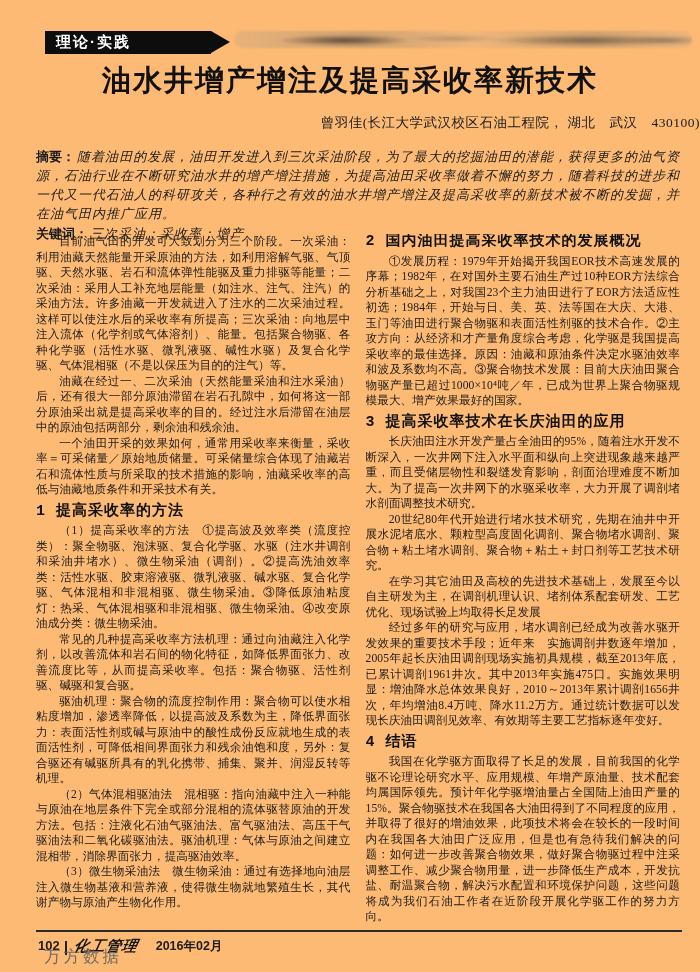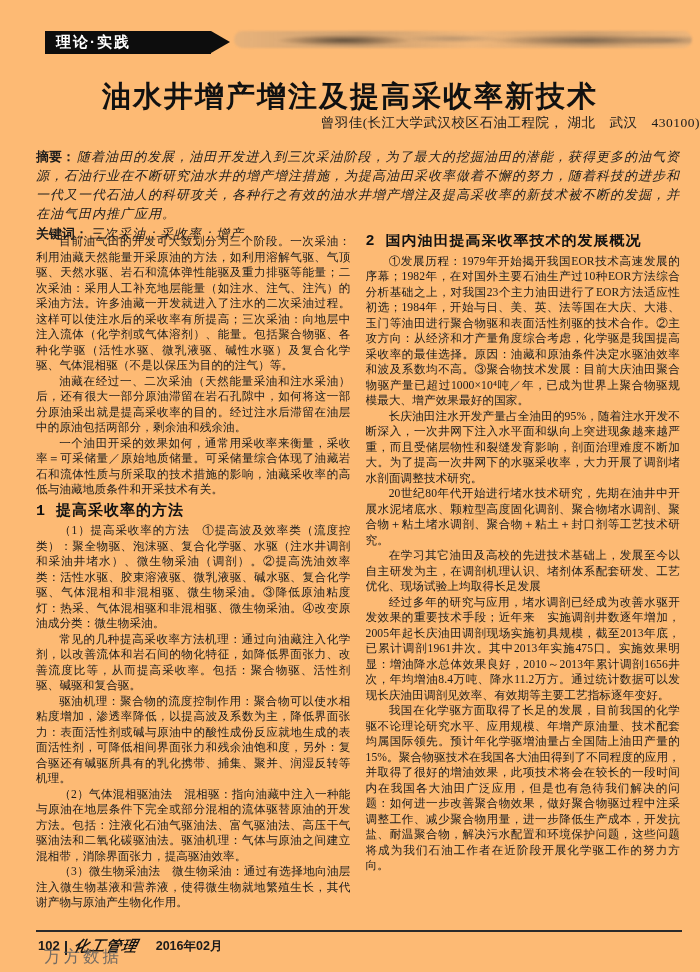--- a/index.html
+++ b/index.html
@@ -30,21 +30,21 @@
     background:
       radial-gradient(ellipse 95px 8px at 24% 55%, rgba(25,25,25,.62), rgba(25,25,25,0) 72%),
       radial-gradient(ellipse 140px 8px at 77% 55%, rgba(45,45,45,.52), rgba(45,45,45,0) 72%),
       radial-gradient(ellipse 70px 6px at 48% 45%, rgba(90,90,90,.34), rgba(90,90,90,0) 70%),
       radial-gradient(ellipse 60px 7px at 95% 55%, rgba(70,70,70,.4), rgba(70,70,70,0) 75%),
       linear-gradient(90deg, rgba(150,150,150,.20), rgba(110,110,110,.32) 28%,
         rgba(165,165,165,.14) 52%, rgba(105,105,105,.30) 78%, rgba(160,160,160,.16));
     filter:blur(1.1px);
   }
   .title {
-    position:absolute; left:0; right:0; top:61px; margin:16px; text-align:center;
+    position:absolute; left:0; right:0; top:61px; margin:0; text-align:center;
     font-family:"Liberation Sans","DejaVu Sans",sans-serif; font-weight:bold;
     font-size:29px; letter-spacing:2px; color:#111;
   }
   .author {
     position:absolute; left:0; right:0; top:114px; text-align:right;
     font-size:13.5px; letter-spacing:0.5px;
   }
   .abstract {
     position:absolute; left:36px; right:20px; top:147px;
     font-size:13px; line-height:19px; text-align:justify;
@@ -122,24 +122,26 @@
       <h2 class="sec-h">1 提高采收率的方法</h2>
       <p>（1）提高采收率的方法　①提高波及效率类（流度控类）：聚全物驱、泡沫驱、复合化学驱、水驱（注水井调剖和采油井堵水）、微生物采油（调剖）。②提高洗油效率类：活性水驱、胶束溶液驱、微乳液驱、碱水驱、复合化学驱、气体混相和非混相驱、微生物采油。③降低原油粘度灯：热采、气体混相驱和非混相驱、微生物采油。④改变原油成分类：微生物采油。</p>
       <p>常见的几种提高采收率方法机理：通过向油藏注入化学剂，以改善流体和岩石间的物化特征，如降低界面张力、改善流度比等，从而提高采收率。包括：聚合物驱、活性剂驱、碱驱和复合驱。</p>
       <p>驱油机理：聚合物的流度控制作用：聚合物可以使水相粘度增加，渗透率降低，以提高波及系数为主，降低界面张力：表面活性剂或碱与原油中的酸性成份反应就地生成的表面活性剂，可降低相间界面张力和残余油饱和度，另外：复合驱还有碱驱所具有的乳化携带、捕集、聚并、润湿反转等机理。</p>
       <p>（2）气体混相驱油法　混相驱：指向油藏中注入一种能与原油在地层条件下完全或部分混相的流体驱替原油的开发方法。包括：注液化石油气驱油法、富气驱油法、高压干气驱油法和二氧化碳驱油法。驱油机理：气体与原油之间建立混相带，消除界面张力，提高驱油效率。</p>
       <p>（3）微生物采油法　微生物采油：通过有选择地向油层注入微生物基液和营养液，使得微生物就地繁殖生长，其代谢产物与原油产生物化作用。</p>
     </div>
     <div class="col">
       <h2 class="sec-h">2 国内油田提高采收率技术的发展概况</h2>
       <p>①发展历程：1979年开始揭开我国EOR技术高速发展的序幕；1982年，在对国外主要石油生产过10种EOR方法综合分析基础之上，对我国23个主力油田进行了EOR方法适应性初选；1984年，开始与日、美、英、法等国在大庆、大港、玉门等油田进行聚合物驱和表面活性剂驱的技术合作。②主攻方向：从经济和才产量角度综合考虑，化学驱是我国提高采收率的最佳选择。原因：油藏和原油条件决定水驱油效率和波及系数均不高。③聚合物技术发展：目前大庆油田聚合物驱产量已超过1000×10⁴吨／年，已成为世界上聚合物驱规模最大、增产效果最好的国家。</p>
+      <h2 class="sec-h">3 提高采收率技术在长庆油田的应用</h2>
       <p>长庆油田注水开发产量占全油田的95%，随着注水开发不断深入，一次井网下注入水平面和纵向上突进现象越来越严重，而且受储层物性和裂缝发育影响，剖面治理难度不断加大。为了提高一次井网下的水驱采收率，大力开展了调剖堵水剖面调整技术研究。</p>
       <p>20世纪80年代开始进行堵水技术研究，先期在油井中开展水泥堵底水、颗粒型高度固化调剖、聚合物堵水调剖、聚合物＋粘土堵水调剖、聚合物＋粘土＋封口剂等工艺技术研究。</p>
       <p>在学习其它油田及高校的先进技术基础上，发展至今以自主研发为主，在调剖机理认识、堵剂体系配套研发、工艺优化、现场试验上均取得长足发展</p>
       <p>经过多年的研究与应用，堵水调剖已经成为改善水驱开发效果的重要技术手段；近年来　实施调剖井数逐年增加，2005年起长庆油田调剖现场实施初具规模，截至2013年底，已累计调剖1961井次。其中2013年实施475口。实施效果明显：增油降水总体效果良好，2010～2013年累计调剖1656井次，年均增油8.4万吨、降水11.2万方。通过统计数据可以发现长庆油田调剖见效率、有效期等主要工艺指标逐年变好。</p>
+      <h2 class="sec-h">4 结语</h2>
       <p>我国在化学驱方面取得了长足的发展，目前我国的化学驱不论理论研究水平、应用规模、年增产原油量、技术配套均属国际领先。预计年化学驱增油量占全国陆上油田产量的15%。聚合物驱技术在我国各大油田得到了不同程度的应用，并取得了很好的增油效果，此项技术将会在较长的一段时间内在我国各大油田广泛应用，但是也有急待我们解决的问题：如何进一步改善聚合物效果，做好聚合物驱过程中注采调整工作、减少聚合物用量，进一步降低生产成本，开发抗盐、耐温聚合物，解决污水配置和环境保护问题，这些问题将成为我们石油工作者在近阶段开展化学驱工作的努力方向。</p>
     </div>
   </div>
 
   <div class="footer-rule"></div>
   <div class="footer">
     <span class="pagenum">102</span>
     <span class="pagetick"></span>
     <span class="logo">化工管理</span>
     <span class="issue">2016年02月</span>

